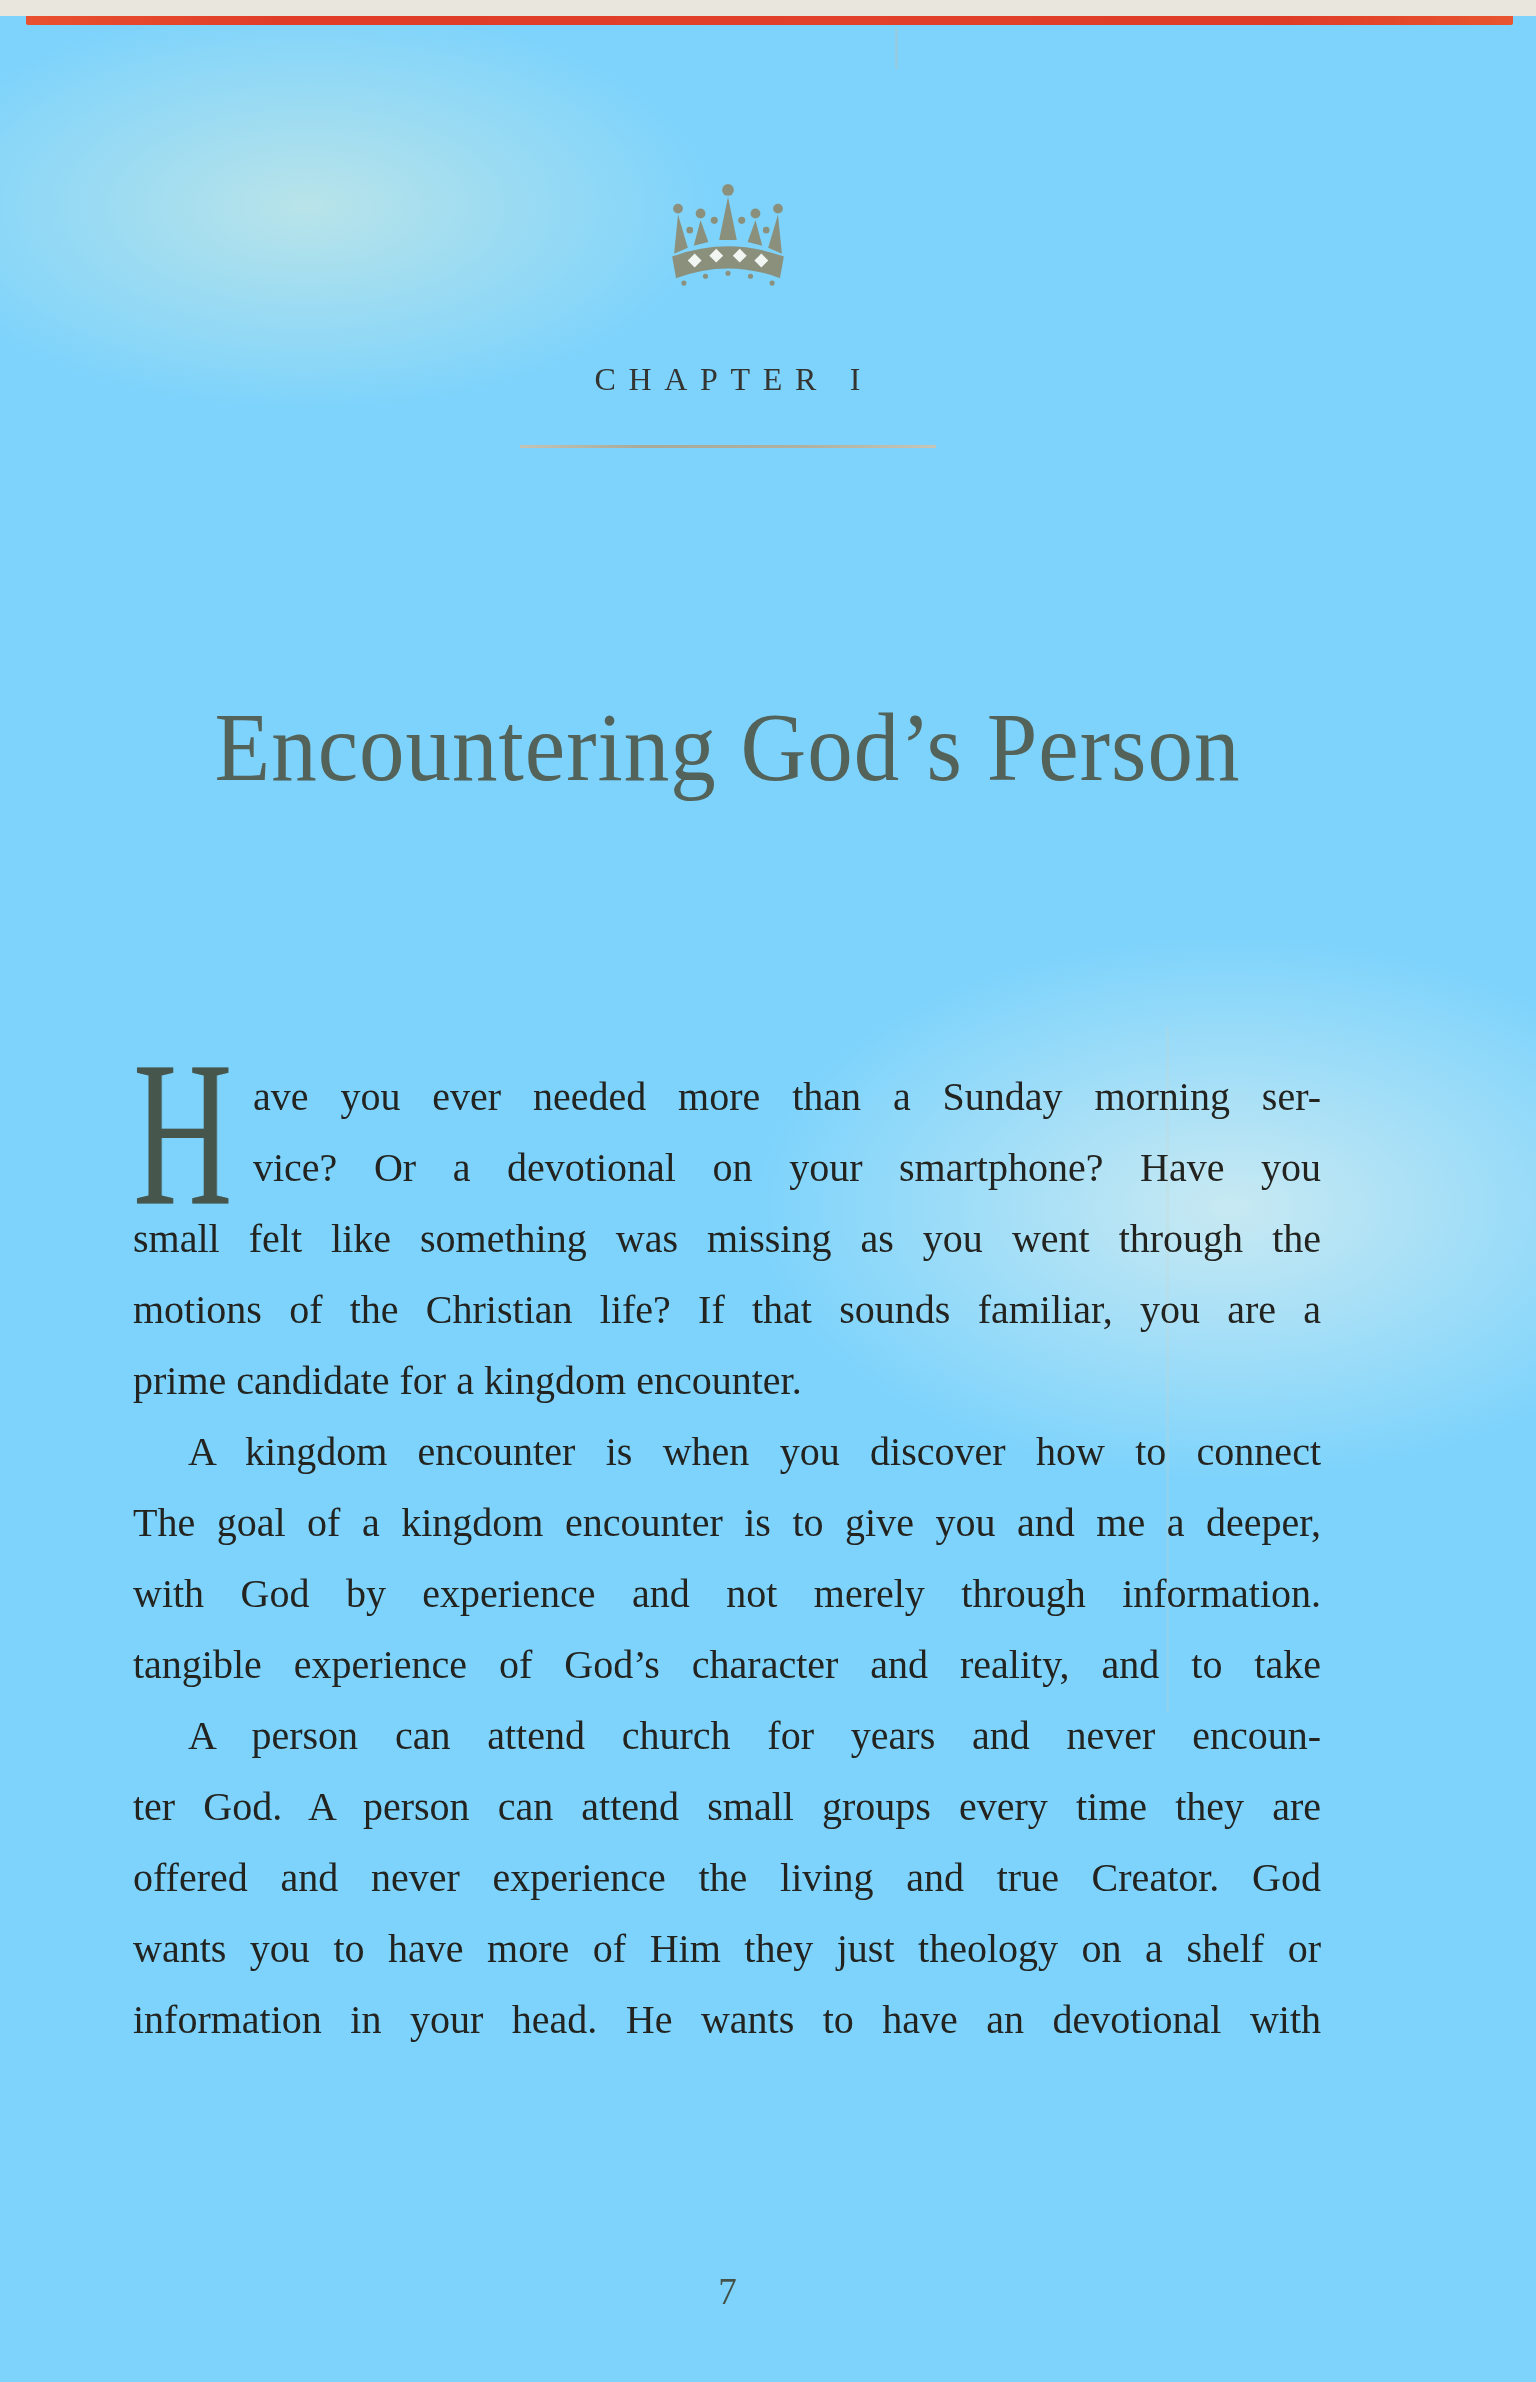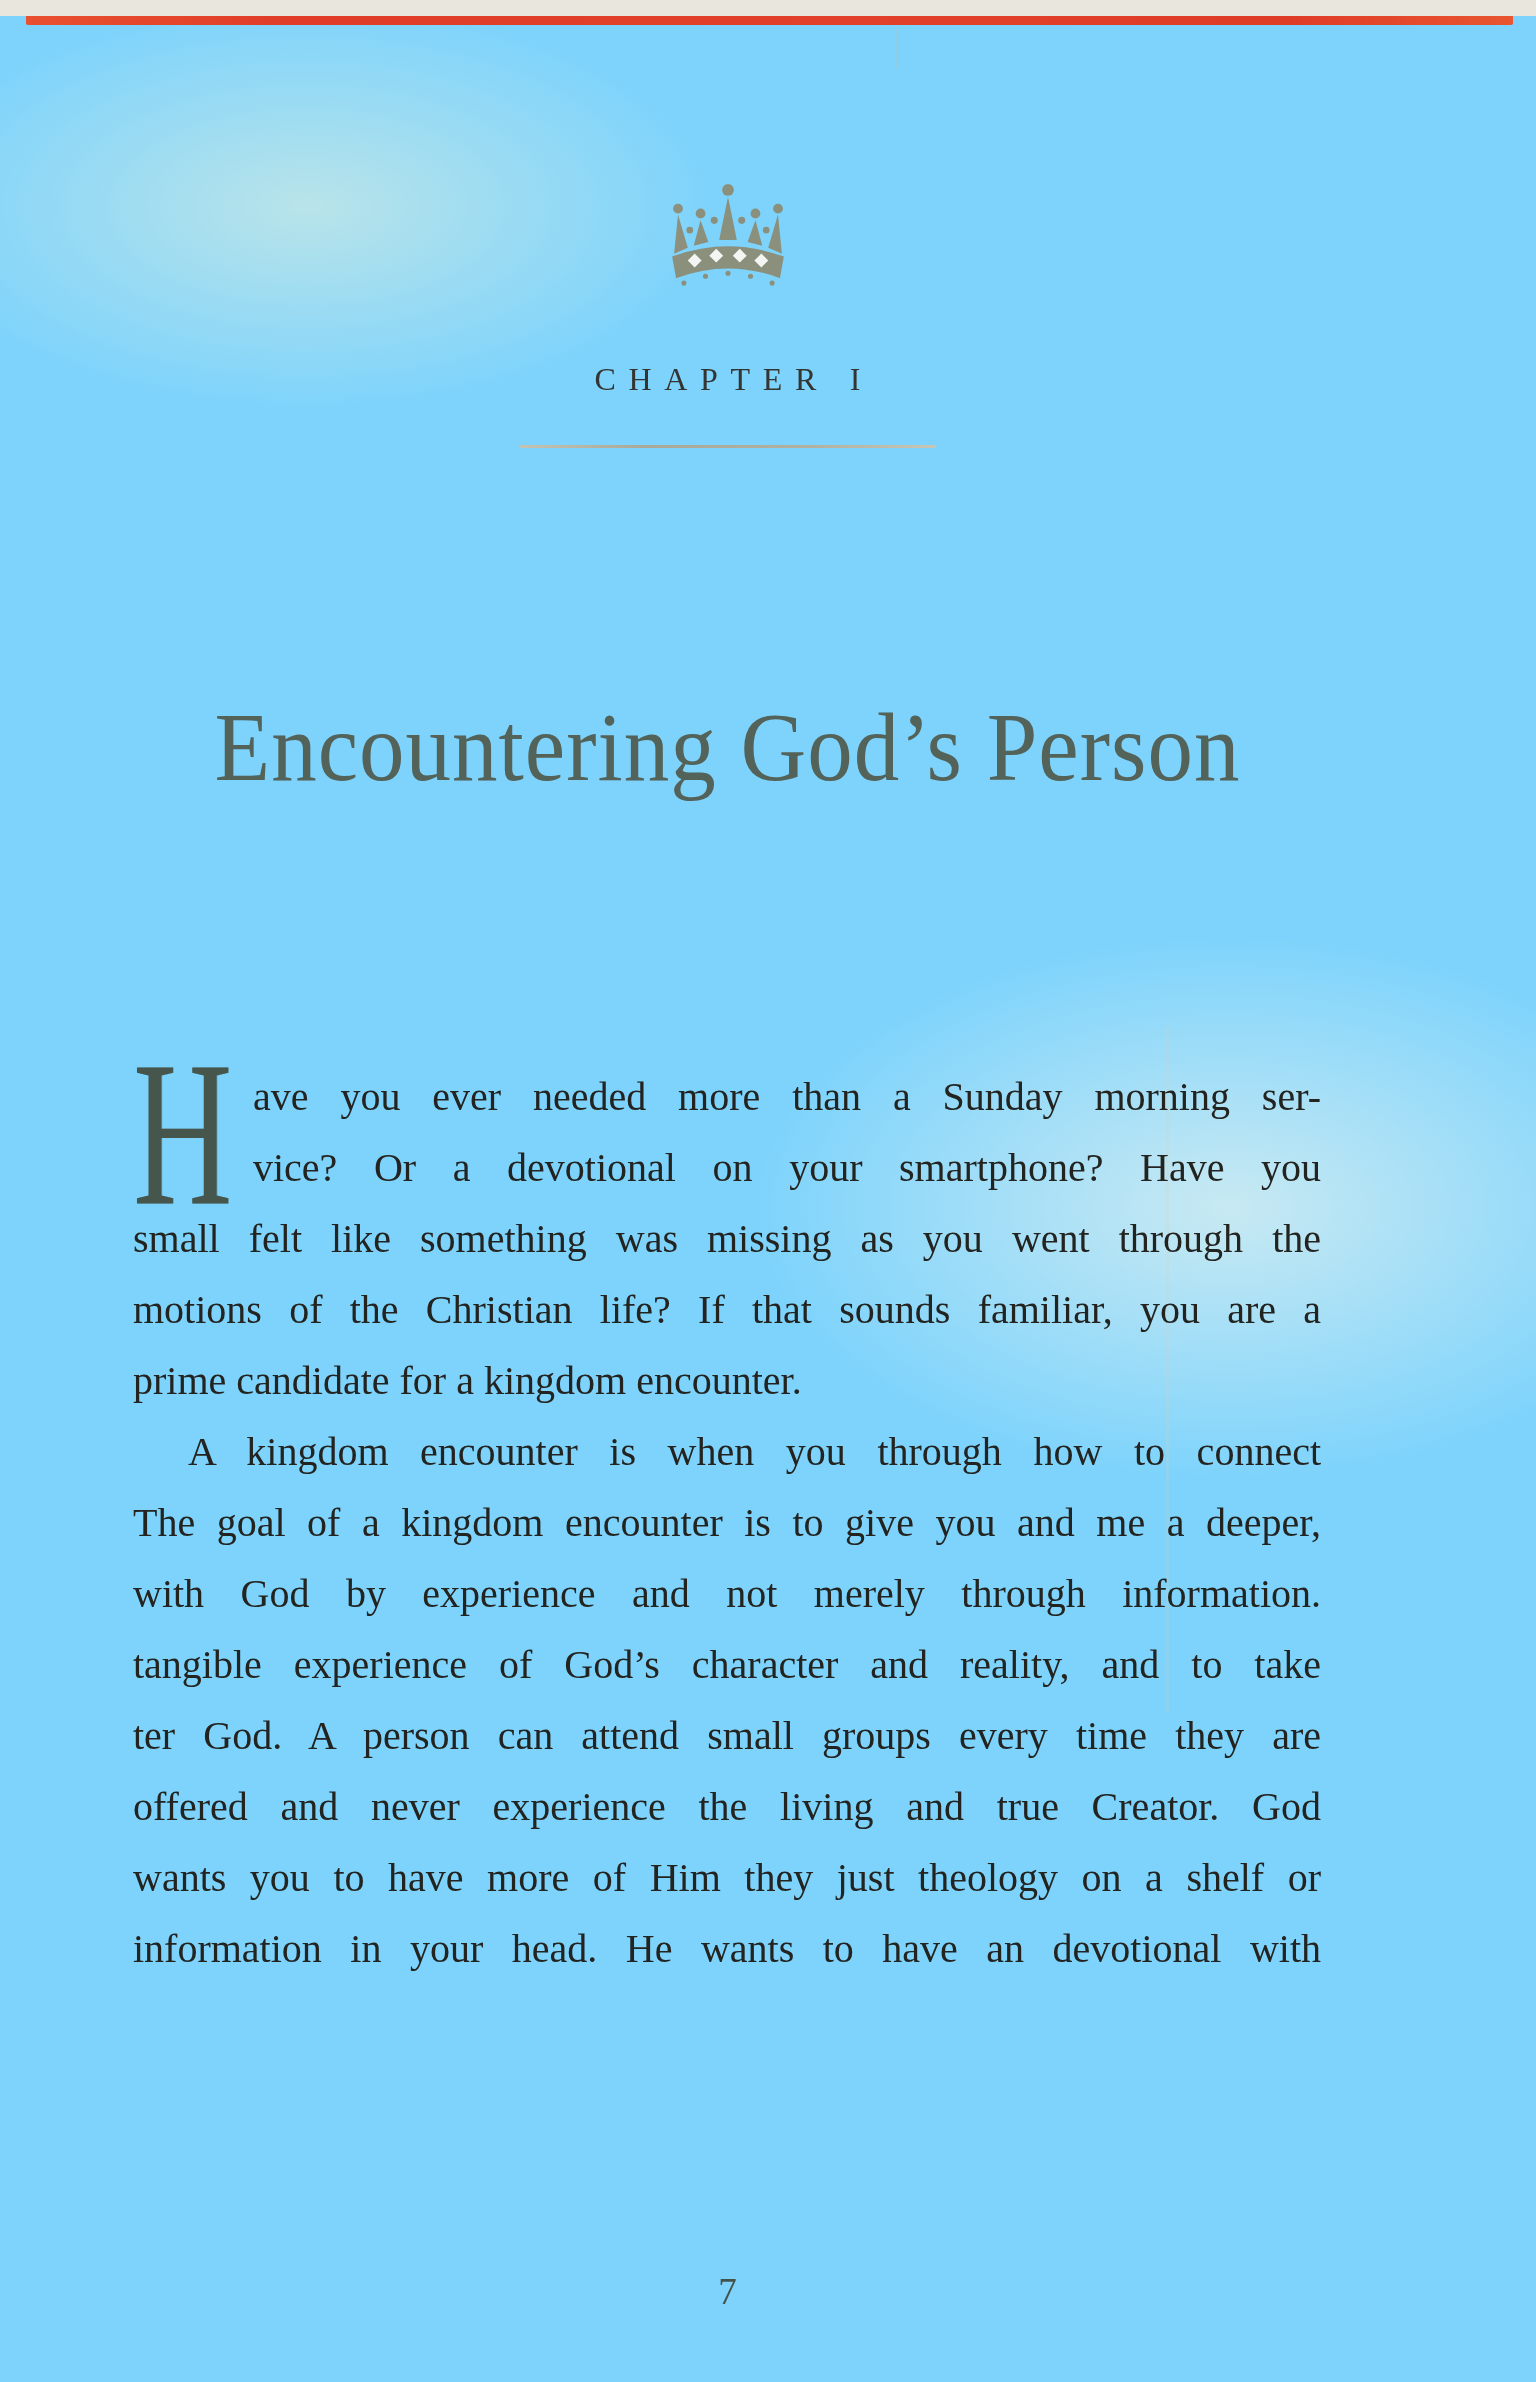--- a/index.html
+++ b/index.html
@@ -186,24 +186,25 @@
     <h1 class="chapter-title">Encountering God’s Person</h1>
 
     <div class="body-text">
       <span class="drop-cap">H</span>
 
     <div class="line dropcap-line">ave you ever needed more than a Sunday morning ser-</div>
         <div class="line dropcap-line">vice? Or a devotional on your smartphone? Have you</div>
         <div class="line">small felt like something was missing as you went through the</div>
         <div class="line">motions of the Christian life? If that sounds familiar, you are a</div>
         <div class="line para-end">prime candidate for a kingdom encounter.</div>
-        <div class="line para-start">A kingdom encounter is when you through how to connect</div>
+        <div class="line para-start">A kingdom encounter is when you discover how to connect</div>
         <div class="line">The goal of a kingdom encounter is to give you and me a deeper,</div>
         <div class="line">with God by experience and not merely through information.</div>
         <div class="line">tangible experience of God’s character and reality, and to take</div>
+        <div class="line para-start">A person can attend church for years and never encoun-</div>
         <div class="line">ter God. A person can attend small groups every time they are</div>
         <div class="line">offered and never experience the living and true Creator. God</div>
         <div class="line">wants you to have more of Him they just theology on a shelf or</div>
         <div class="line">information in your head. He wants to have an devotional with</div>
       </div>
 
     <div class="page-number">7</div>
 
   </div>
 </div>

